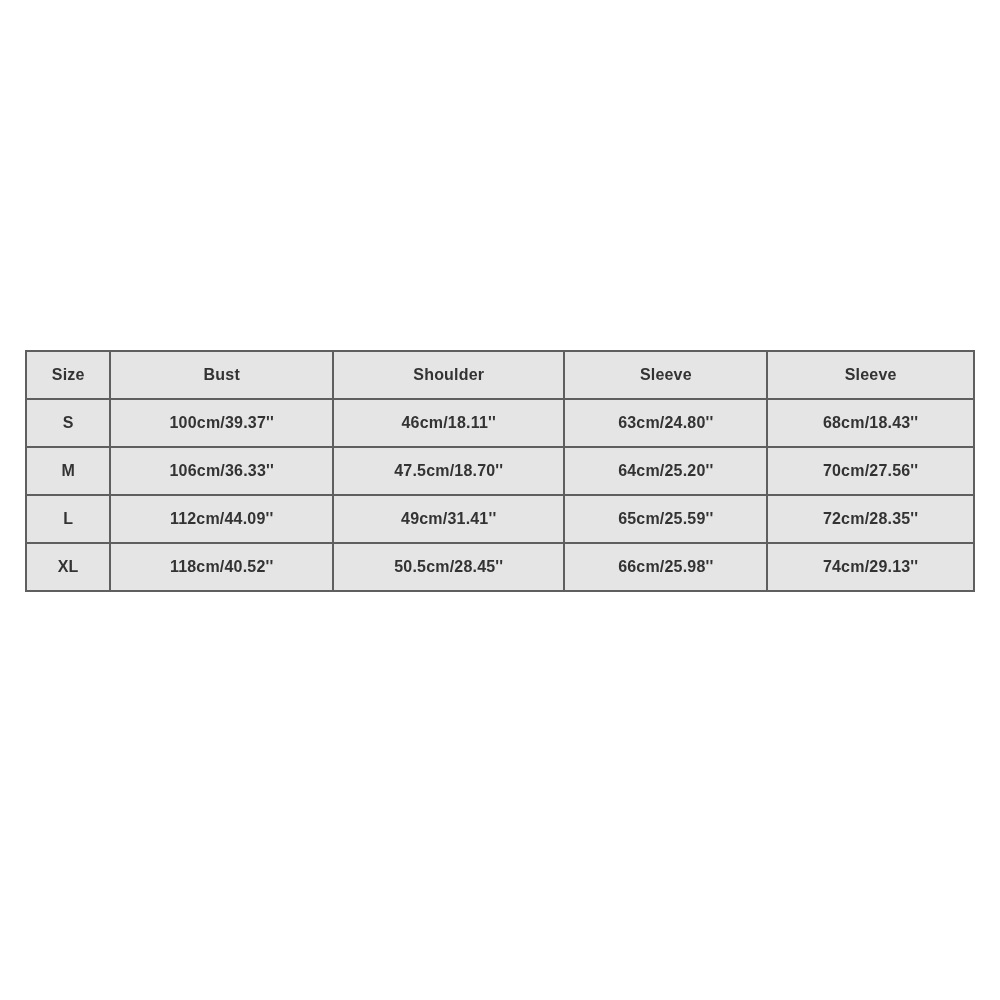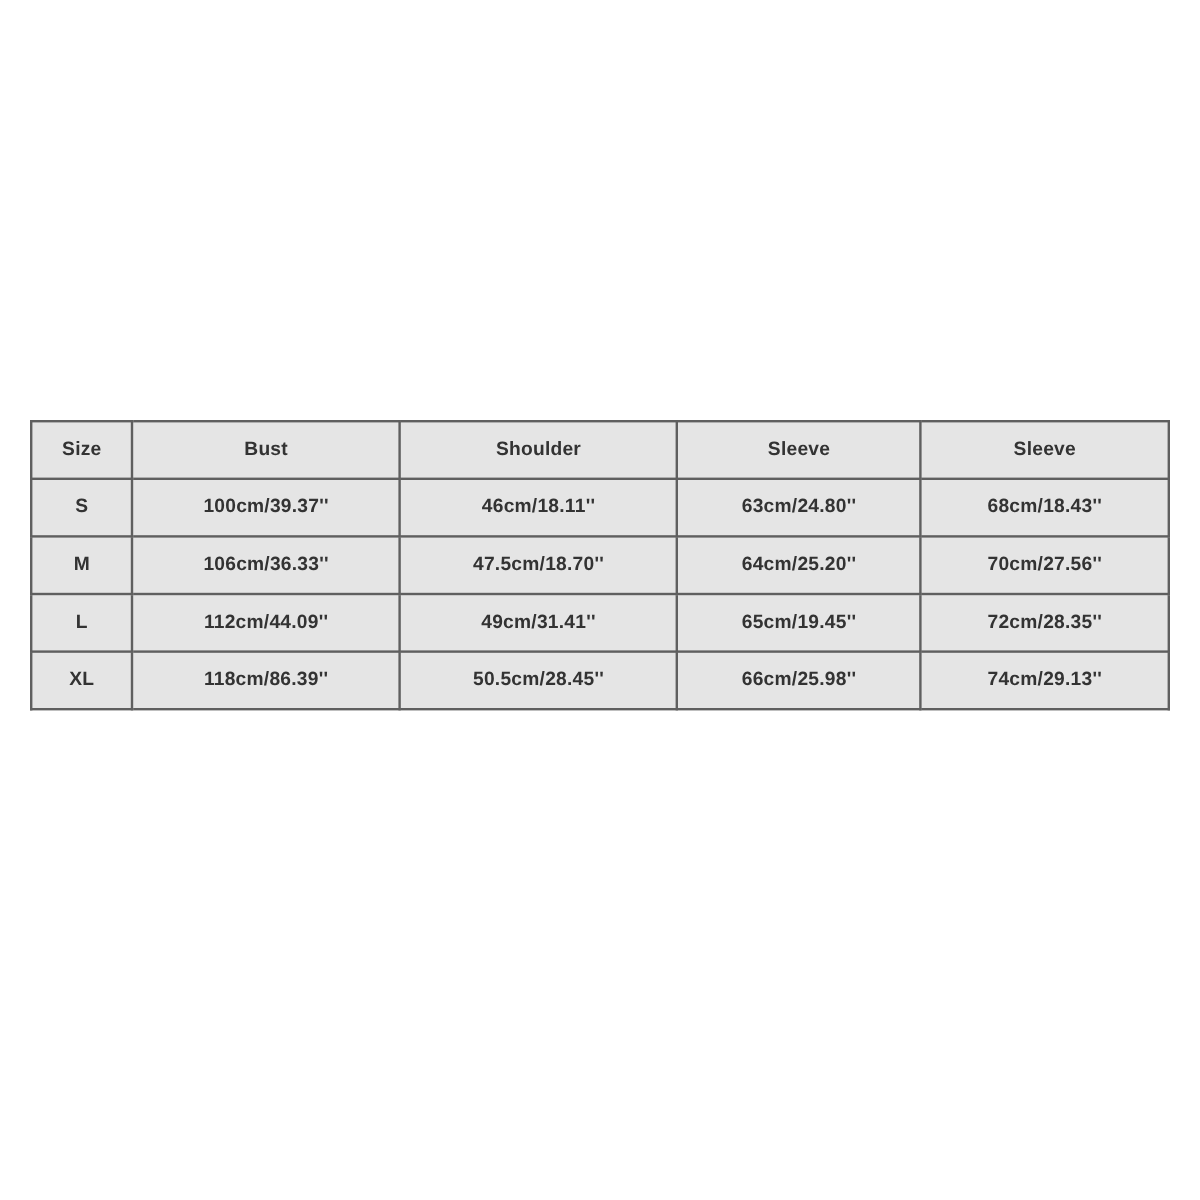--- a/index.html
+++ b/index.html
@@ -79,26 +79,26 @@
           <td>M</td>
           <td>106cm/36.33''</td>
           <td>47.5cm/18.70''</td>
           <td>64cm/25.20''</td>
           <td>70cm/27.56''</td>
         </tr>
         <tr>
           <td>L</td>
           <td>112cm/44.09''</td>
           <td>49cm/31.41''</td>
-          <td>65cm/19.45''</td>
+          <td>65cm/25.59''</td>
           <td>72cm/28.35''</td>
         </tr>
         <tr>
           <td>XL</td>
-          <td>118cm/86.39''</td>
+          <td>118cm/40.52''</td>
           <td>50.5cm/28.45''</td>
           <td>66cm/25.98''</td>
           <td>74cm/29.13''</td>
         </tr>
       </tbody>
     </table>
   </div>
 </div>
 
 </body></html>

